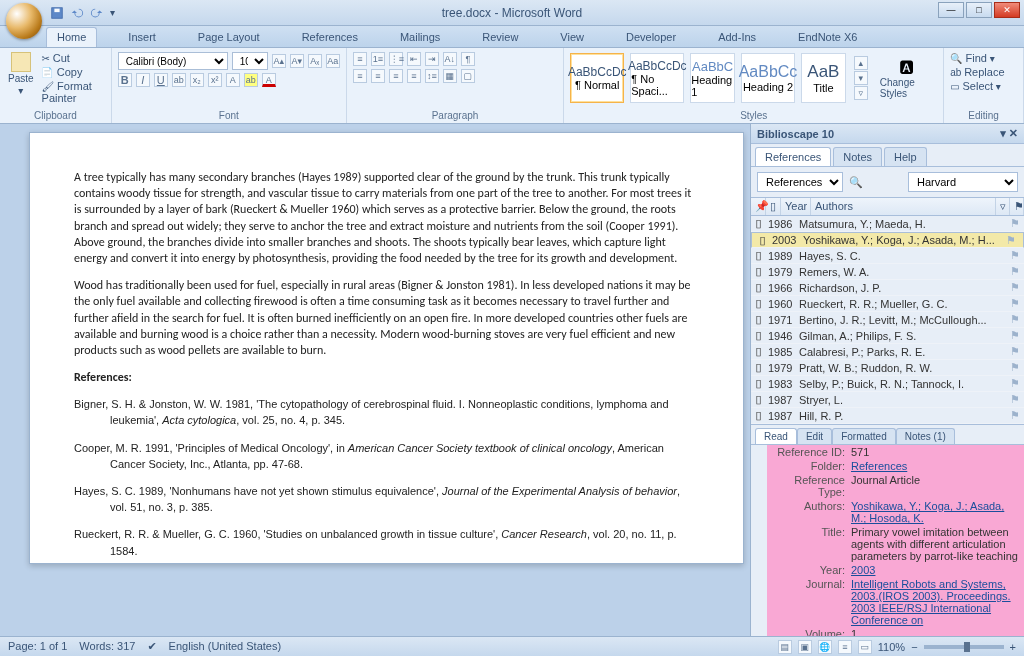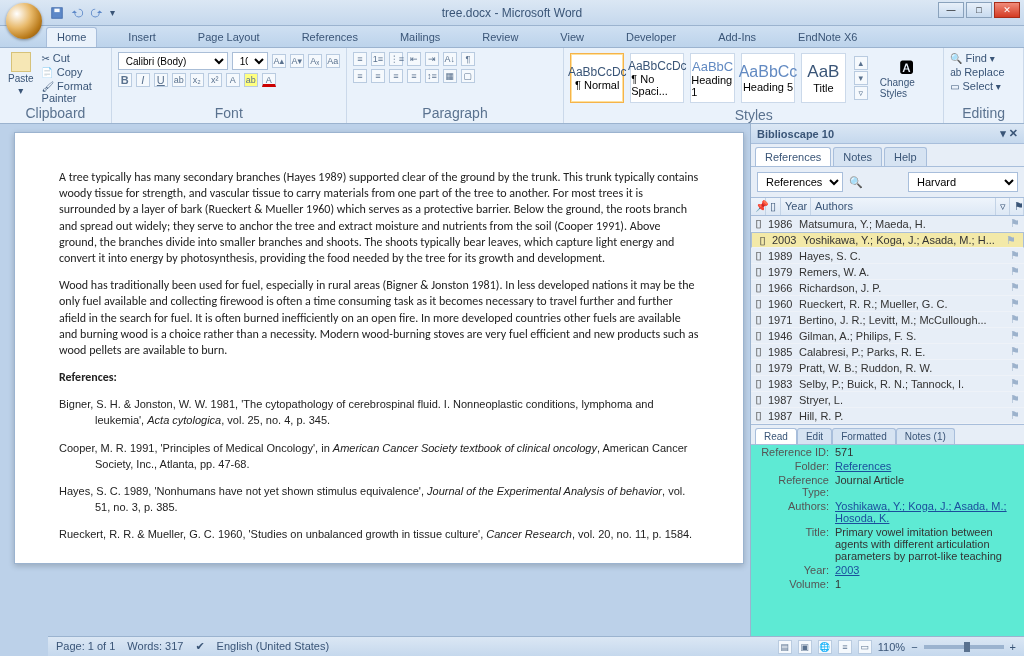--- a/index.html
+++ b/index.html
@@ -16,36 +16,36 @@
 .winbtns .close { background:linear-gradient(#f08b7a,#d43b23); color:#fff; border-color:#a82c18;}
 
 
 .ribtabs { height:22px; background:linear-gradient(#cfe0f2,#bcd3eb); display:flex; align-items:flex-end; padding-left:46px; gap:20px; border-bottom:1px solid #9bb3cf;}
 .ribtabs .tab { padding:3px 10px 4px; color:#3a5577; border:1px solid transparent; border-bottom:none;}
 .ribtabs .tab.active { background:#eaf2fb; border-color:#a8bedb; border-radius:3px 3px 0 0;}
 
 
 .ribbon { height:76px; background:#eaf2fb; border-bottom:1px solid #9bb3cf; display:flex;}
 .group { border-right:1px solid #cbd9ea; padding:2px 4px 0; display:flex; flex-direction:column; justify-content:space-between;}
-.group .lbl { text-align:center; color:#5a728f; font-size:14px; padding:1px 0 2px;}
+.group .lbl { text-align:center; color:#5a728f; font-size:10px; padding:1px 0 2px;}
 .btnv { display:flex; flex-direction:column; align-items:center; padding:2px 4px; gap:1px;}
 .btnv .ic { width:20px; height:20px; background:#f6e7b5; border:1px solid #d6c27a;}
 .row { display:flex; gap:4px; align-items:center;}
 .small { font-size:10px; color:#3a5577;}
 .sel { height:18px; border:1px solid #aabed7; background:#fff; font-size:10px; padding:0 3px;}
 .micro { width:14px; height:14px; border:1px solid #b9cbe0; background:#f5f9fd; display:inline-block; font-size:9px; text-align:center; line-height:12px; color:#5a728f;}
 .stylecard { width:54px; height:50px; border:1px solid #cbd9ea; background:#fff; display:flex; flex-direction:column; align-items:center; justify-content:center; margin-right:2px; font-size:9px;}
 .stylecard.sel1 { border-color:#f5b34a; box-shadow:inset 0 0 0 1px #ffe19c;}
 .stylecard .s1{ font-size:12px; color:#3a5577;}
 .stylecard .s2{ color:#628ac2;}
 
 
 .workspace { display:flex; height:512px;}
 .doccol { flex:1; background:#bcd1e9; padding:8px 6px 0 14px; overflow:hidden;}
-.page { background:#fff; border:1px solid #9bb3cf; box-shadow:0 2px 6px rgba(0,0,0,.2); height:432px; padding:36px 44px 20px; overflow:hidden;}
+.page { background:#fff; border:1px solid #9bb3cf; box-shadow:0 2px 6px rgba(0,0,0,.2); height:432px; padding:36px 44px 20px; overflow:hidden;margin-left:15px;}
 .page p { font-family: Calibri, sans-serif; font-size:12px; line-height:1.35; color:#222; margin-bottom:11px;}
 .page .refh { font-weight:bold; margin-top:6px;}
 .page .hang { padding-left:36px; text-indent:-36px;}
 .page em { font-style:italic;}
 
 
 .panel { width:274px; background:#e7eef7; border-left:1px solid #9bb3cf; display:flex; flex-direction:column;}
 .panel .phead { height:20px; background:linear-gradient(#dbe7f4,#c5d8ed); border-bottom:1px solid #a8bedb; display:flex; align-items:center; padding:0 6px; color:#3a5577; font-weight:bold; font-size:11px; justify-content:space-between;}
 .ptabs { display:flex; gap:2px; padding:3px 4px 0; background:#e7eef7; border-bottom:1px solid #a8bedb;}
 .ptabs .pt { padding:3px 9px; border:1px solid #a8bedb; border-bottom:none; border-radius:3px 3px 0 0; background:#d6e3f2; color:#3a5577;}
@@ -57,29 +57,29 @@
 .gridh div { padding:2px 4px; border-right:1px solid #c3d3e6;}
 .gridrow { display:flex; align-items:center; font-size:10px; color:#333; border-bottom:1px solid #eef2f8; height:16px;}
 .gridrow .ric { width:15px; text-align:center;}
 .gridrow .ryr { width:30px; padding-left:2px;}
 .gridrow .rau { flex:1; padding-left:3px; white-space:nowrap; overflow:hidden; text-overflow:ellipsis;}
 .gridrow .rfl { width:14px; color:#9cb2cc;}
 .gridrow.sel { background:#f3e9a8;}
 .dtabs { display:flex; padding:3px 4px 0; border-bottom:1px solid #a8bedb;}
 .dtabs .pt { padding:2px 8px; border:1px solid #a8bedb; border-bottom:none; border-radius:3px 3px 0 0; background:#d6e3f2; color:#3a5577; font-size:10px;}
 .dtabs .pt.active { background:#fff;}
-.detail { background:#5eead4; flex:1; overflow:auto; font-size:10px;}
+.detail { background:#f9a8d4; flex:1; overflow:auto; font-size:10px;margin-left:16px;}
 .drow { display:flex; padding:1px 6px;}
 .drow .k { width:78px; text-align:right; color:#555; padding-right:6px;}
 .drow .v { flex:1; color:#1a4e9c;}
 .drow .v.u { text-decoration:underline;}
 .drow .v.p { color:#333;}
 
 
-.status { height:20px; background:linear-gradient(#dbe7f4,#c5d8ed); border-top:1px solid #9bb3cf; display:flex; align-items:center; padding:0 8px; color:#3a5577; font-size:10px; justify-content:space-between;margin-left:48px;}
+.status { height:20px; background:linear-gradient(#dbe7f4,#c5d8ed); border-top:1px solid #9bb3cf; display:flex; align-items:center; padding:0 8px; color:#3a5577; font-size:10px; justify-content:space-between;}
 .status .l { display:flex; gap:12px;}
 .status .r { display:flex; gap:6px; align-items:center;}
 .zoom { width:80px; height:4px; background:#9bb3cf; position:relative;}
 .zoom::after { content:""; position:absolute; left:50%; top:-3px; width:6px; height:10px; background:#5a728f;}
 
 svg { display:block;}
 </style>
 </head>
 <body>
 
@@ -200,21 +200,21 @@
       <div class="stylecard">
           <span class="s1">AaBbCcDc</span>
           <span>¶ No Spaci...</span>
         </div>
       <div class="stylecard">
           <span class="s2" style="font-size:13px;">AaBbC</span>
           <span>Heading 1</span>
         </div>
       <div class="stylecard">
           <span class="s2" style="font-size:16px;">AaBbCc</span>
-          <span>Heading 5</span>
+          <span>Heading 2</span>
         </div>
       <div class="stylecard">
           <span class="s1" style="font-size:17px;">AaB</span>
           <span>Title</span>
         </div>
       <div style="display:flex;flex-direction:column;gap:1px;margin-left:2px;">
         <span class="micro">▴</span>
         <span class="micro">▾</span>
         <span class="micro">▿</span>
       </div>
@@ -379,20 +379,24 @@
         </div>
         <div class="drow">
           <div class="k">Title:</div>
           <div class="v p">Primary vowel imitation between agents with different articulation parameters by parrot-like teaching</div>
         </div>
         <div class="drow">
           <div class="k">Year:</div>
           <div class="v u">2003</div>
         </div>
         <div class="drow">
+          <div class="k">Journal:</div>
+          <div class="v u">Intelligent Robots and Systems, 2003.(IROS 2003). Proceedings. 2003 IEEE/RSJ International Conference on</div>
+        </div>
+        <div class="drow">
           <div class="k">Volume:</div>
           <div class="v p">1</div>
         </div>
       </div>
   </div>
 </div>
 
 <div class="status">
   <div class="l">
     <span>Page: 1 of 1</span>

